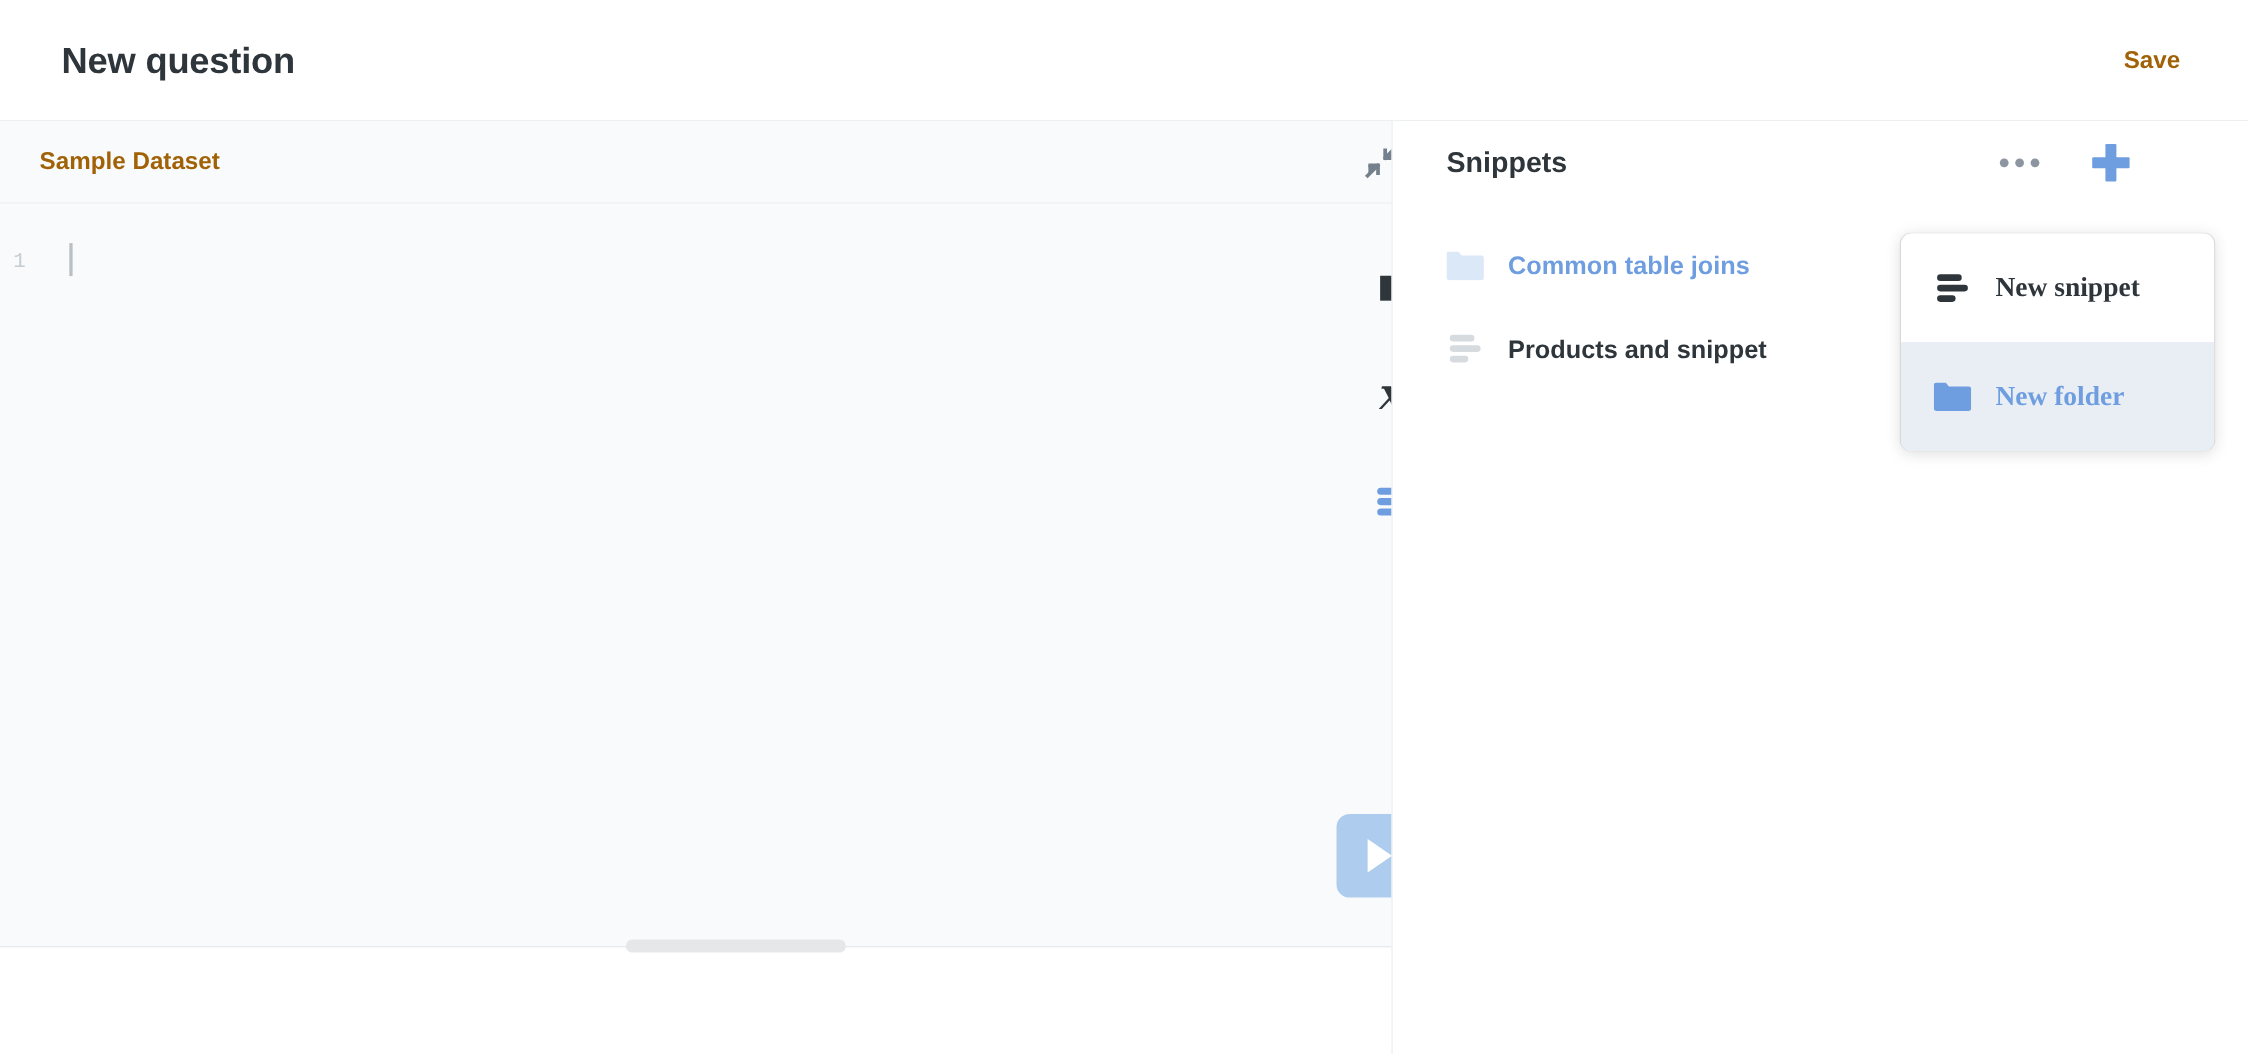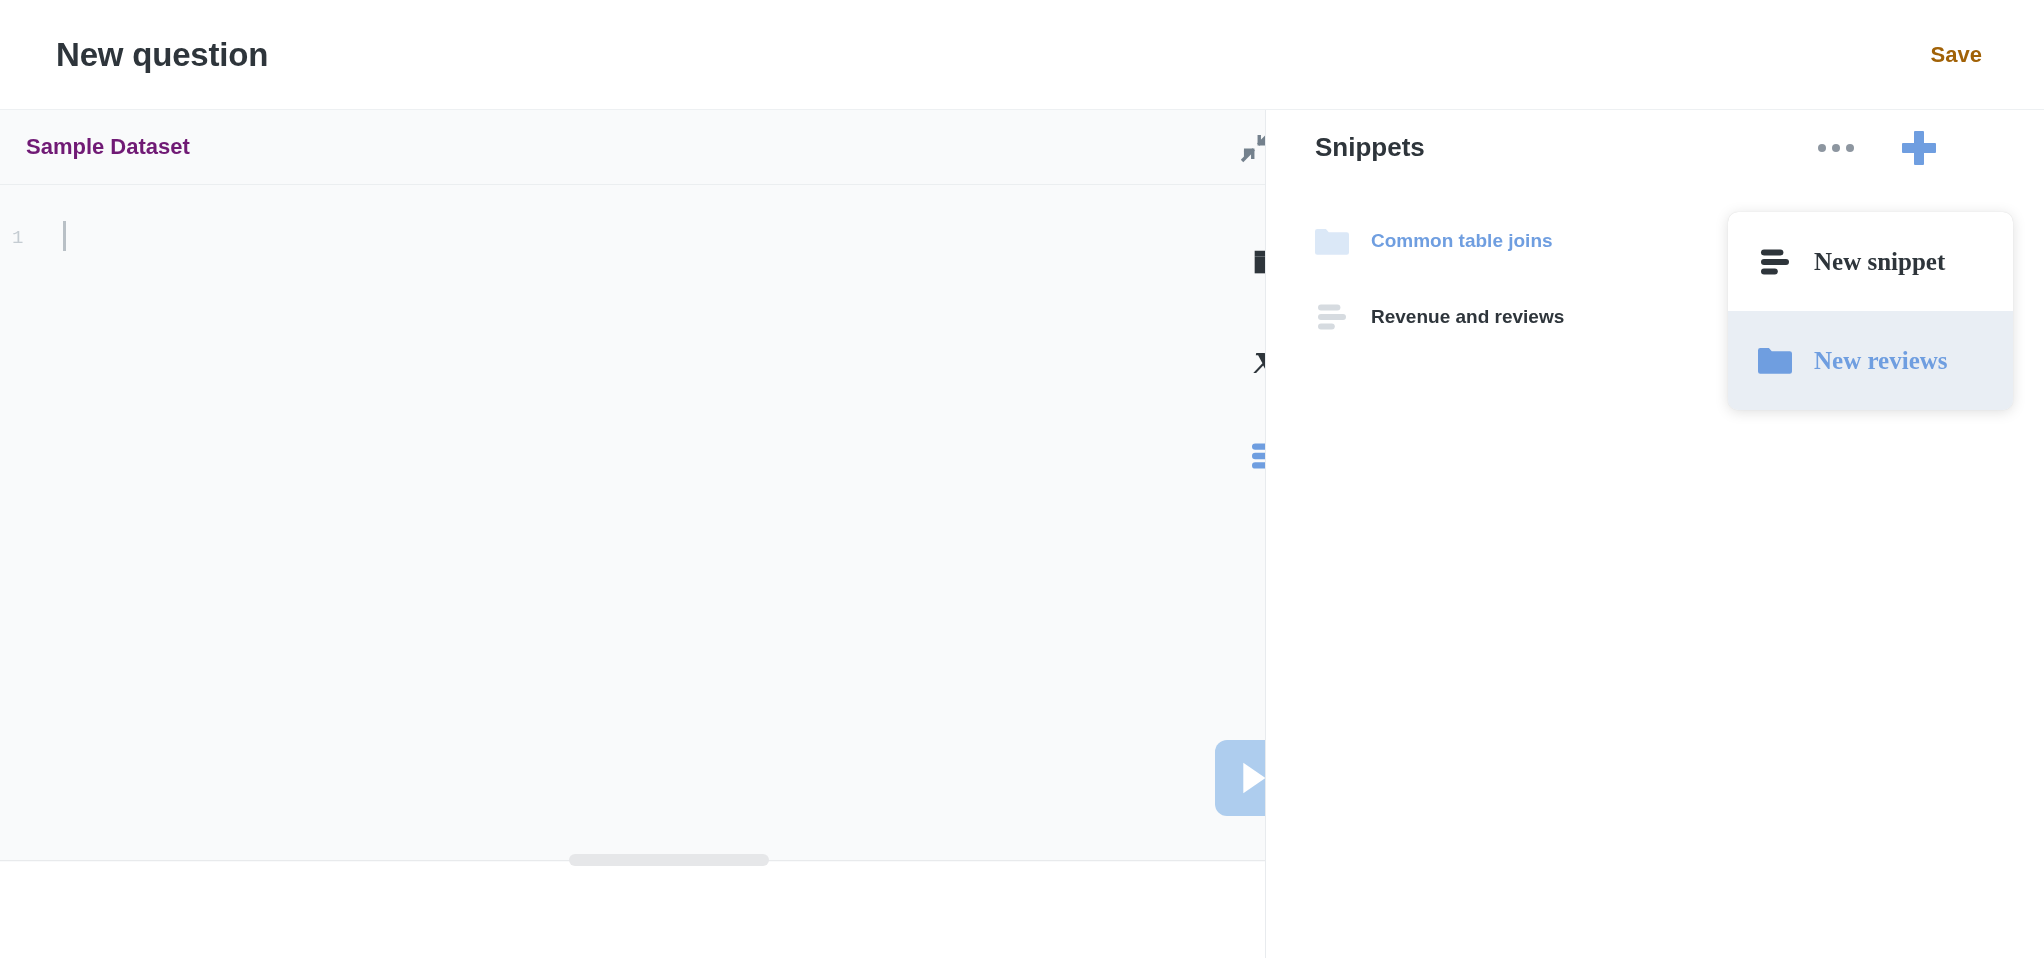--- a/index.html
+++ b/index.html
@@ -48,25 +48,25 @@
     width: 1337px; height: 752px;
     background: #f9fafb;
   }
   .editor-header {
     position: relative;
     height: 75px;
     border-bottom: 1px solid #ebeef0;
   }
   .dataset-name {
     position: absolute;
-    left: 26px; top: 50%;
+    left: 36px; top: 50%;
     transform: translateY(-50%);
     font-size: 22px;
     font-weight: 700;
-    color: #701a75;
+    color: #a16207;
   }
   .collapse-icon {
     position: absolute;
     right: 64px; top: 50%;
     transform: translateY(-50%);
     width: 34px; height: 34px;
     cursor: pointer;
   }
 
   .editor-body {
@@ -223,21 +223,21 @@
     cursor: pointer;
   }
   .row-icon {
     width: 34px; height: 30px;
     margin-right: 22px;
     flex: 0 0 auto;
     display: flex;
     align-items: center;
   }
   .row-label {
-    font-size: 19px;
+    font-size: 23px;
     font-weight: 700;
   }
   .row-label.folder { color: #6f9ee0; }
   .row-label.snippet { color: #2e353b; }
 
   
   .dropdown {
     position: absolute;
     left: 1728px; top: 212px;
     width: 285px;
@@ -357,21 +357,21 @@
 
 
     <div class="snippet-row">
       <span class="row-icon">
         <svg width="34" height="28" viewBox="0 0 24 20">
           <rect x="2" y="1" width="16" height="4.3" rx="2.15" fill="#d6dbe0"></rect>
           <rect x="2" y="7.8" width="20" height="4.3" rx="2.15" fill="#d6dbe0"></rect>
           <rect x="2" y="14.6" width="12" height="4.3" rx="2.15" fill="#d6dbe0"></rect>
         </svg>
       </span>
-      <span class="row-label snippet">Revenue and reviews</span>
+      <span class="row-label snippet">Products and snippet</span>
     </div>
 
   </div>
 </div>
 
 <div class="dropdown">
 
   <div class="menu-item">
     <span class="menu-icon">
       <svg width="34" height="28" viewBox="0 0 24 20">
@@ -382,16 +382,16 @@
     </span>
     <span class="menu-label">New snippet</span>
   </div>
 
   <div class="menu-item highlight">
     <span class="menu-icon">
       <svg width="34" height="27" viewBox="0 0 24 19">
         <path d="M0 2.2A1.6 1.6 0 0 1 1.6.6h6.1l2 2.4h12.7A1.6 1.6 0 0 1 24 4.6v12.6A1.6 1.6 0 0 1 22.4 18.8H1.6A1.6 1.6 0 0 1 0 17.2z" fill="#6f9ee0"></path>
       </svg>
     </span>
-    <span class="menu-label">New reviews</span>
+    <span class="menu-label">New folder</span>
   </div>
 
 </div>
 
 </body></html>

